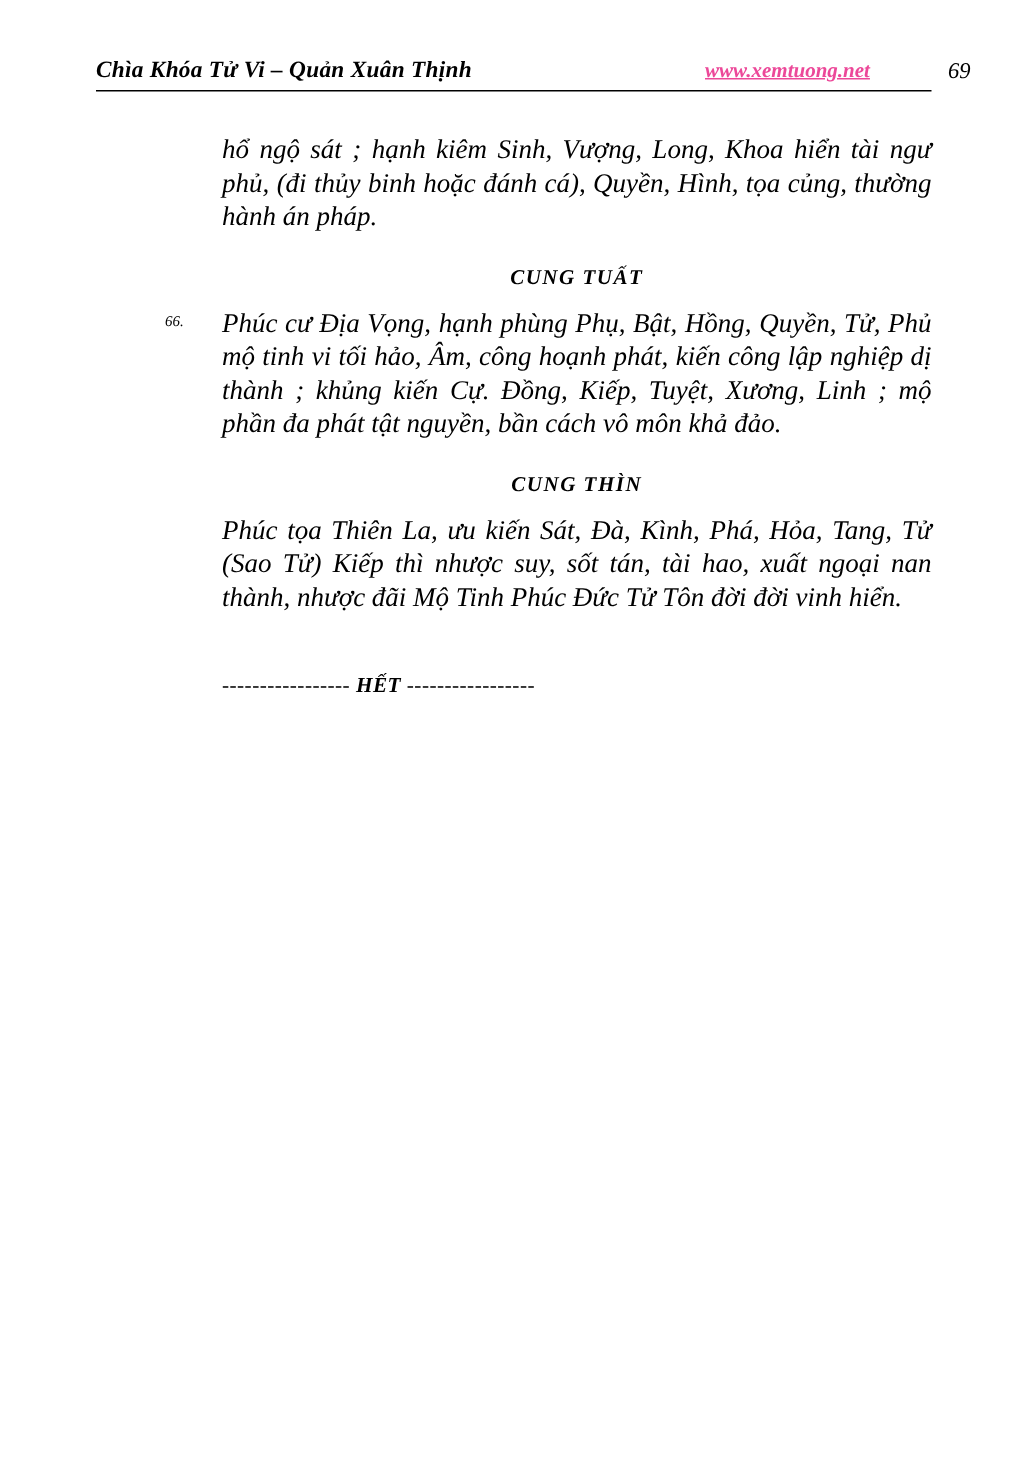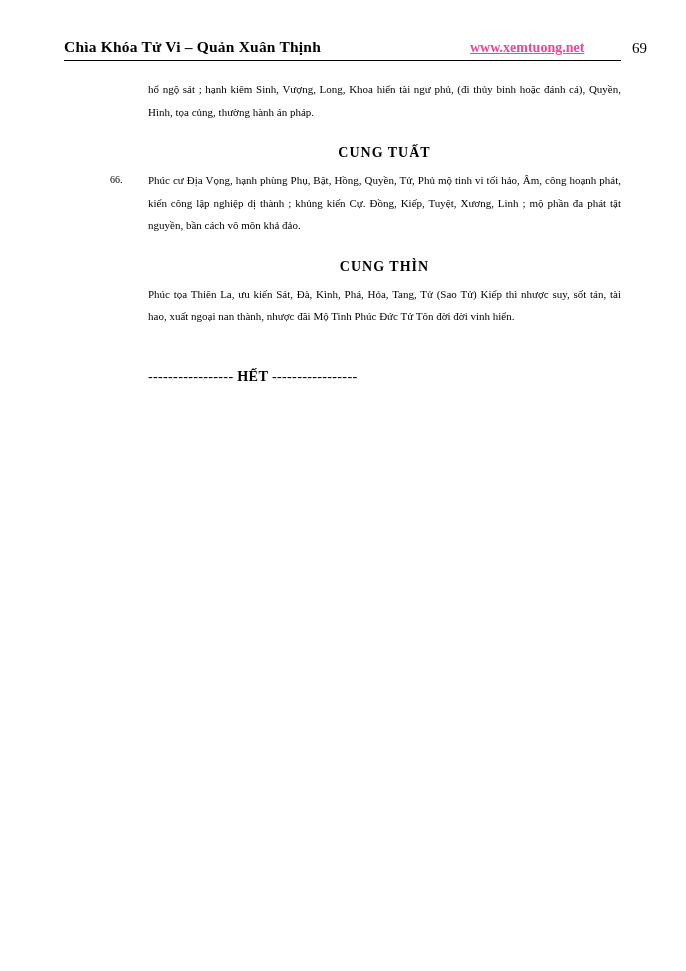--- a/index.html
+++ b/index.html
@@ -13,20 +13,21 @@
     font-family: "Liberation Serif", serif;
     color: #000000;
     position: relative;
     overflow: hidden;
   }
   .page {
     position: relative;
     width: 542px;
     height: 971px;
     box-sizing: border-box;
+    font-style: italic;
   }
 
   
   .header {
     position: absolute;
     left: 0;
     top: 38px;
     width: 686px;
     height: 24px;
   }
@@ -69,22 +70,22 @@
   }
 
   
   .content {
     position: absolute;
     left: 148px;
     top: 78px;
     width: 473px;
   }
   p.para {
-    margin: 0 0 0 0;
-    font-size: 11px;
+    margin: 10px 0 0 0;
+    font-size: 18px;
     line-height: 22.5px;
     text-align: justify;
     text-justify: inter-word;
   }
   .section-title {
     margin: 22px 0 8px 0;
     text-align: center;
     font-weight: bold;
     font-size: 14px;
     letter-spacing: 1px;

